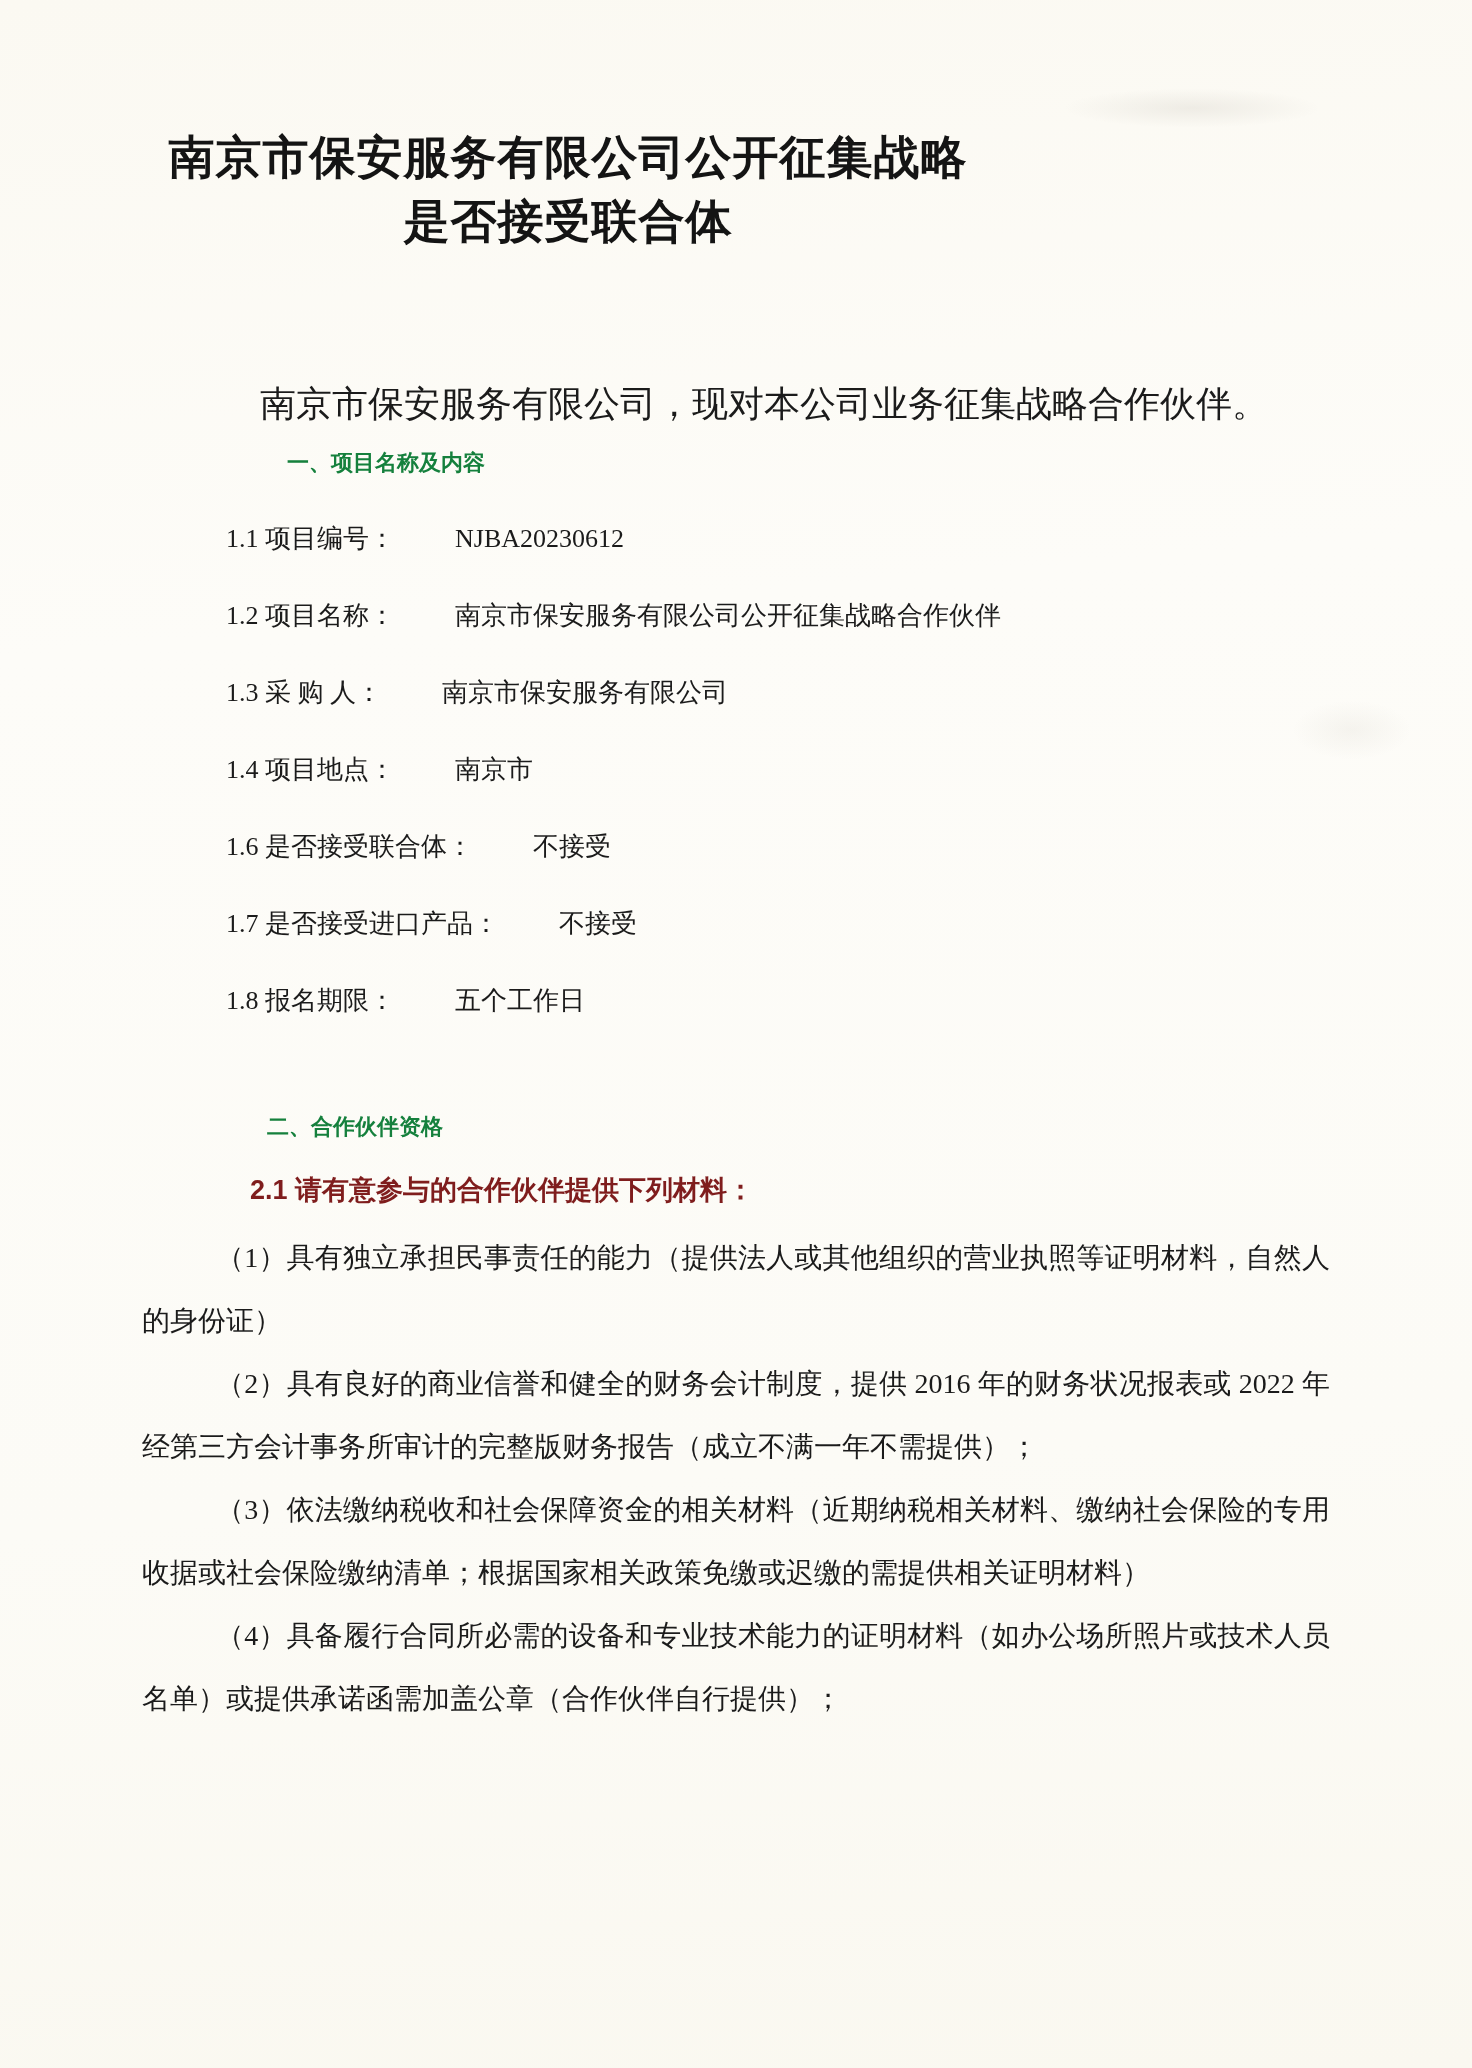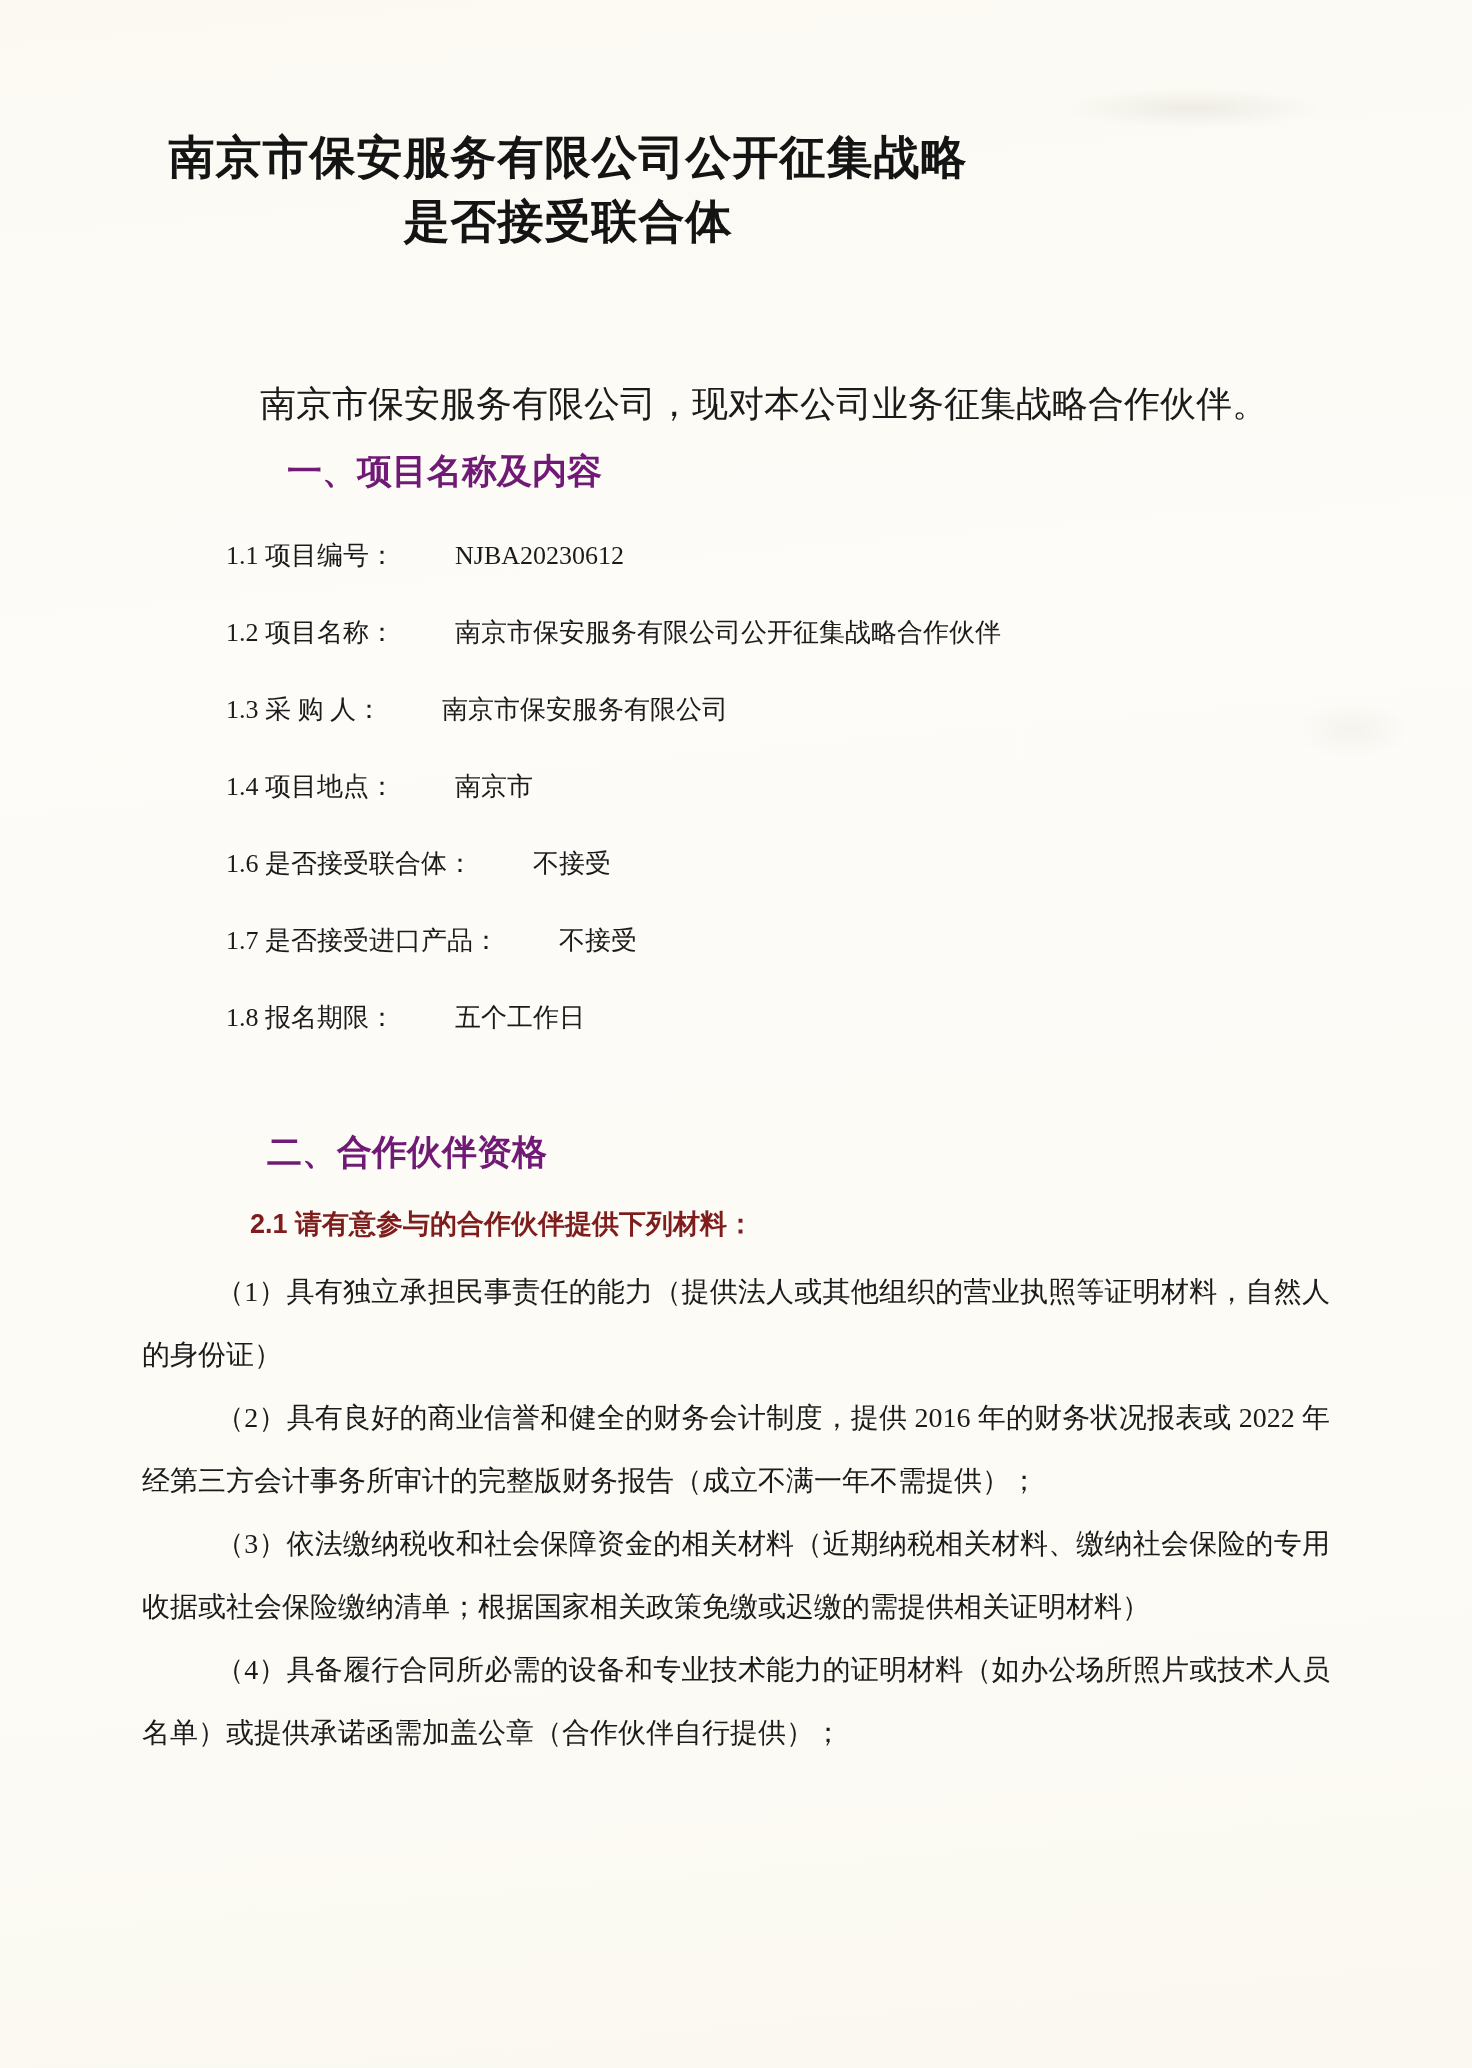--- a/index.html
+++ b/index.html
@@ -34,23 +34,23 @@
     letter-spacing: 1px;
     color: #141414;
   }
   .intro {
     margin: 132px 0 0 118px;
     font-size: 36px;
     line-height: 36px;
   }
   .section-heading {
     margin: 26px 0 0 145px;
-    font-size: 35px;
+    font-size: 22px;
     font-weight: bold;
-    color: #701a75;
+    color: #15803d;
   }
   .section-heading.second { margin-top: 96px; margin-left: 125px; }
   .items { margin: 46px 0 0 84px; font-size: 26px; }
   .item { margin-bottom: 47px; line-height: 30px; white-space: nowrap; }
   .item .value { margin-left: 60px; }
   .sub-heading {
     margin: 30px 0 0 108px;
     font-family: "Liberation Sans", sans-serif;
     font-size: 27px;
     font-weight: bold;

